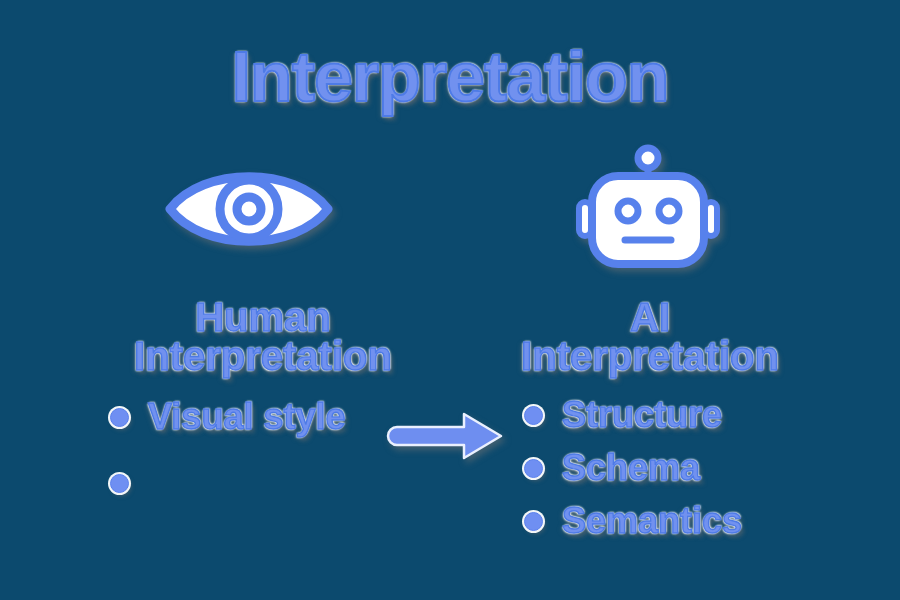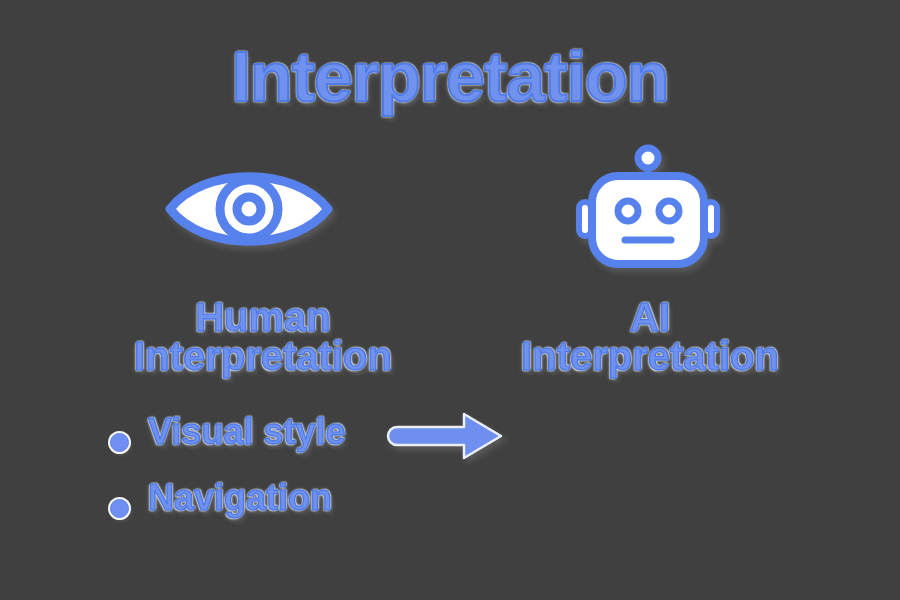--- a/index.html
+++ b/index.html
@@ -1,17 +1,17 @@
 <!DOCTYPE html>
 <html><head>
 <meta charset="utf-8">
 <style>
   html,body{margin:0;padding:0;background:#ffffff;}
   .canvas{
-    position:relative;width:900px;height:600px;background:#404040;overflow:hidden;
+    position:relative;width:900px;height:600px;background:#0c4a6e;overflow:hidden;
     font-family:"Liberation Sans",sans-serif;
   }
   .blue-text{
     font-weight:700;
     color:#7191EF;
     -webkit-text-stroke:1.4px #4E7BE6;
     text-shadow:
       0 0 2px #ffffff,
       1px -1px 2px #ffffff,
       -1px 1px 2px #ffffff,
@@ -31,21 +31,21 @@
     position:absolute;width:300px;text-align:center;
     font-size:40px;line-height:39px;margin:16px;
   }
   .human-heading{left:97px;top:282px;}
   .ai-heading{left:484px;top:282px;}
   .bullets{
     position:absolute;list-style:none;margin:0;padding:0;
   }
   .left-list{left:110px;top:397px;}
   .right-list{left:524px;top:395px;}
-  .bullets li{display:flex;align-items:flex-end;gap:19px;height:40px;margin-top:15px;}
+  .bullets li{display:flex;align-items:center;gap:19px;height:40px;}
   .left-list li{margin-bottom:26px;}
   .right-list li{margin-bottom:13px;}
   .bullets .label{font-size:36px;line-height:40px;}
   .dot{
     flex:none;width:17px;height:17px;border-radius:50%;
     background:#6F8FF2;border:1px solid #5B82EE;
     box-shadow:0 0 0 2px rgba(255,255,255,0.95), 2px 3px 4px rgba(110,110,110,0.55);
   }
   .arrow{left:384px;top:410px;width:122px;height:52px;}
 </style>
@@ -82,22 +82,35 @@
     <div>Interpretation</div>
   </div>
 
   <ul class="bullets left-list">
     <li>
       <span class="dot"></span>
       <span class="label blue-text">Visual style</span>
     </li>
     <li>
       <span class="dot"></span>
-      <span class="label blue-text">Navigation</span>
     </li>
   </ul>
 
   <svg class="icon-svg arrow" viewBox="0 0 122 52" xmlns="http://www.w3.org/2000/svg">
     <path d="M13,17 H80 V4 L117,26 L80,48 V35 H13 A9,9 0 0 1 13,17 Z" stroke-width="2.5" stroke-linejoin="round" stroke="#EAF0FE" fill="#6E8EF0"></path>
   </svg>
 
+  <ul class="bullets right-list">
+    <li>
+      <span class="dot"></span>
+      <span class="label blue-text">Structure</span>
+    </li>
+    <li>
+      <span class="dot"></span>
+      <span class="label blue-text">Schema</span>
+    </li>
+    <li>
+      <span class="dot"></span>
+      <span class="label blue-text">Semantics</span>
+    </li>
+  </ul>
 
 </div>
 
 </body></html>

